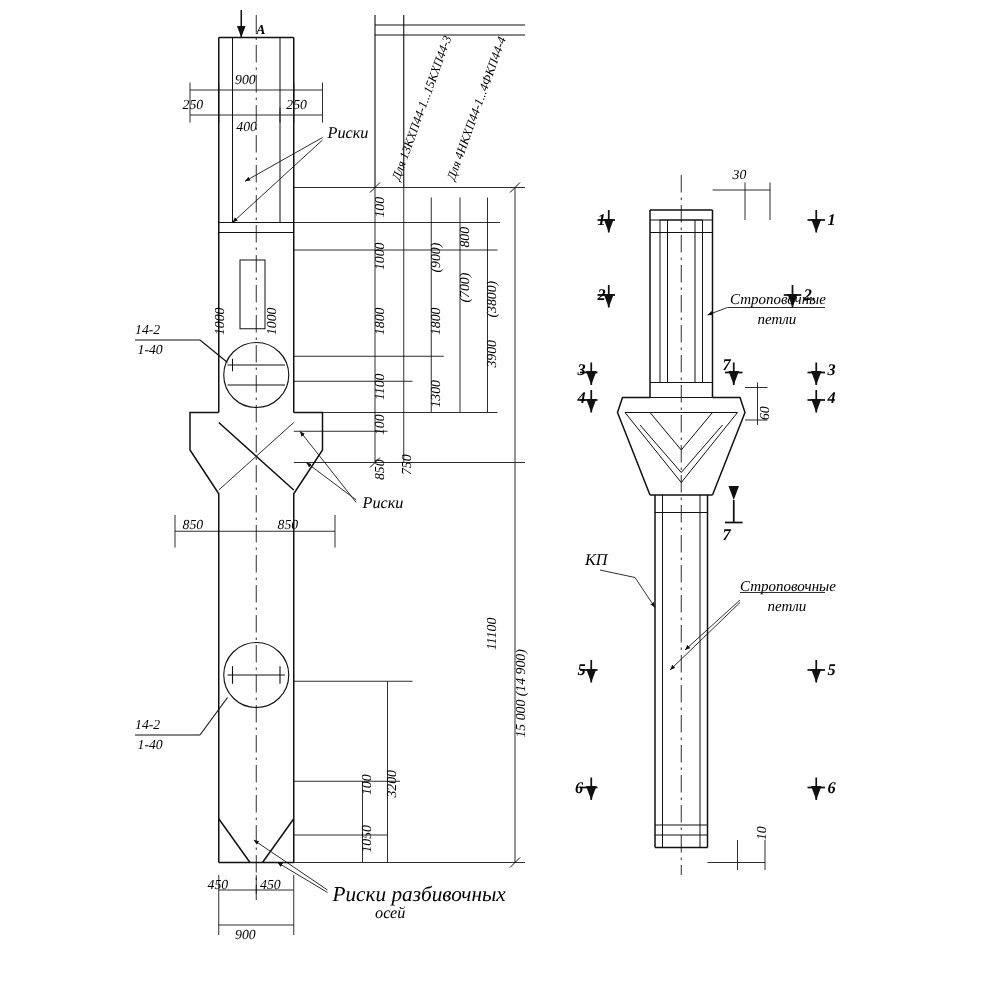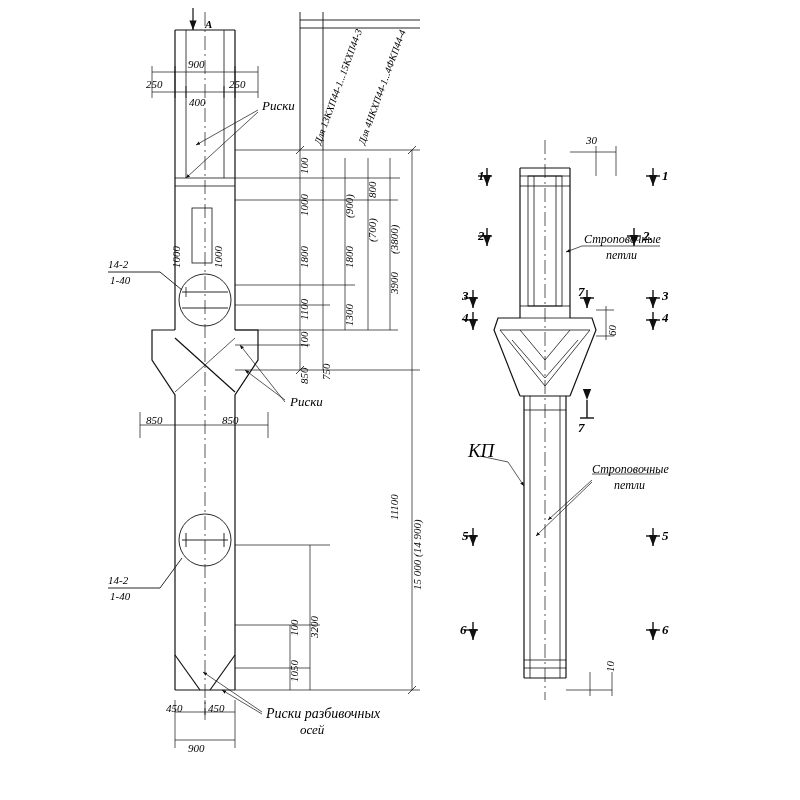--- a/index.html
+++ b/index.html
@@ -261,21 +261,21 @@
 
 <div class="lbl bold it" style="left:205px;top:18px;">A</div>
 
 <div class="lbl it" style="left:188px;top:58px;">900</div>
 <div class="lbl it" style="left:146px;top:78px;">250</div>
 <div class="lbl it" style="left:189px;top:96px;">400</div>
 <div class="lbl it" style="left:229px;top:78px;">250</div>
 
 <div class="lbl it" style="left:262px;top:98px;font-size:13px;">Риски</div>
 <div class="lbl it" style="left:290px;top:394px;font-size:13px;">Риски</div>
-<div class="lbl it" style="left:266px;top:706px;font-size:14px;">Риски разбивочных</div>
+<div class="lbl it" style="left:266px;top:706px;font-size:17px;">Риски разбивочных</div>
 <div class="lbl it" style="left:300px;top:722px;font-size:13px;">осей</div>
 
 <div class="lbl it" style="left:146px;top:414px;">850</div>
 <div class="lbl it" style="left:222px;top:414px;">850</div>
 
 <div class="lbl it" style="left:166px;top:702px;">450</div>
 <div class="lbl it" style="left:208px;top:702px;">450</div>
 <div class="lbl it" style="left:188px;top:742px;">900</div>
 
 <div class="lbl it" style="left:108px;top:258px;">14-2</div>
@@ -332,15 +332,15 @@
 <div class="lbl bold it" style="left:578px;top:420px;font-size:13px;">7</div>
 
 <div class="lbl it" style="left:586px;top:134px;">30</div>
 <div class="lbl it rot" style="left:604px;top:672px;transform:rotate(-90deg);">10</div>
 <div class="lbl it rot" style="left:606px;top:336px;transform:rotate(-90deg);">60</div>
 
 <div class="lbl it" style="left:584px;top:232px;font-size:12px;">Строповочные</div>
 <div class="lbl it" style="left:606px;top:248px;font-size:12px;">петли</div>
 <div class="lbl it" style="left:592px;top:462px;font-size:12px;">Строповочные</div>
 <div class="lbl it" style="left:614px;top:478px;font-size:12px;">петли</div>
-<div class="lbl it" style="left:468px;top:440px;font-size:19px;">КП</div>
+<div class="lbl it" style="left:468px;top:440px;font-size:13px;">КП</div>
 
 </div>
 
 </body></html>

